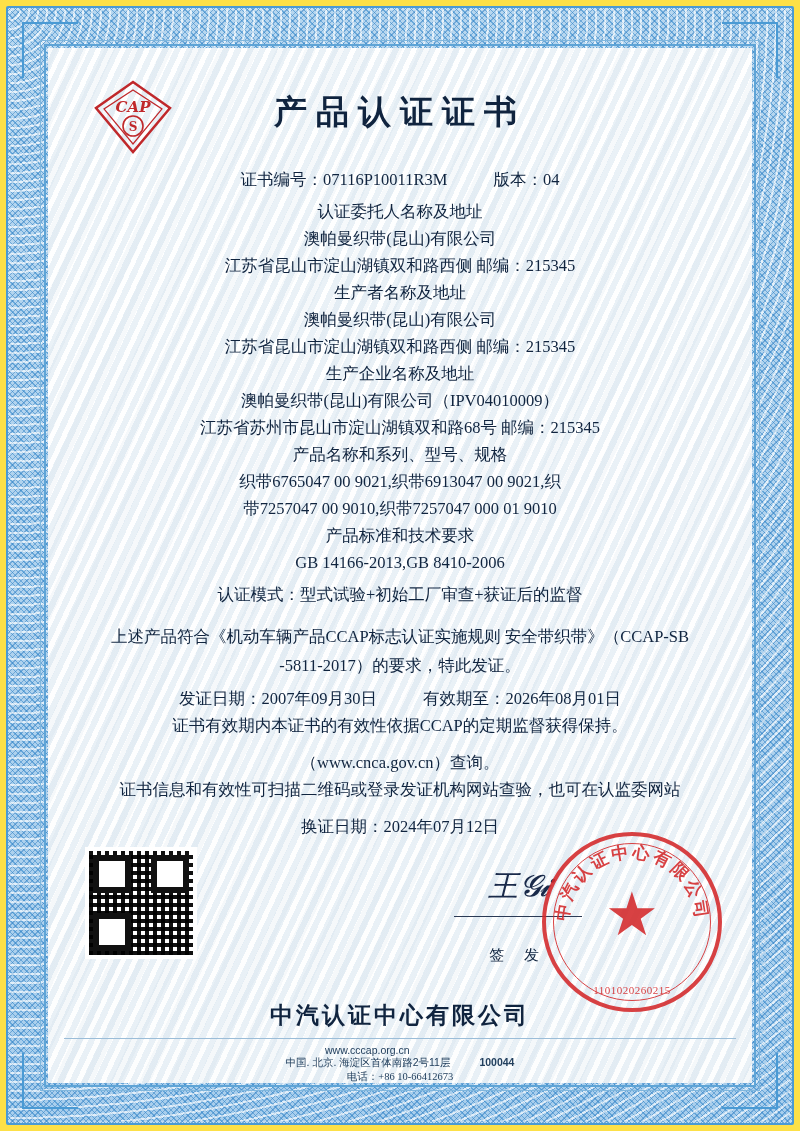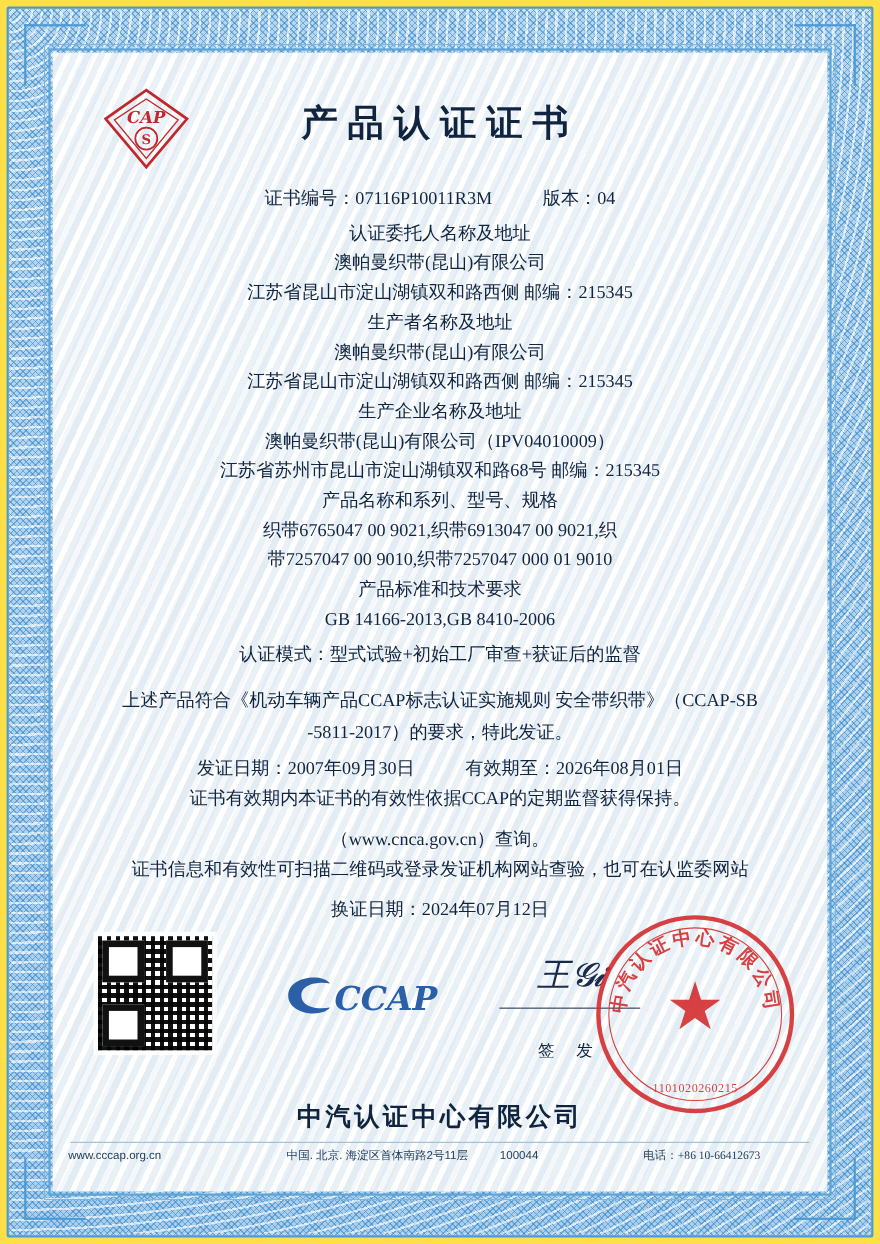--- a/index.html
+++ b/index.html
@@ -274,23 +274,24 @@
   .footer {
     position: absolute;
     left: 14px; right: 14px;
     top: 996px;
     font-size: 10.5px;
     color: #23405e;
     font-family: "Liberation Sans", sans-serif;
     display: flex;
     justify-content: space-between;
     align-items: center;
+    flex-direction: column;
   }
   .footer .mid { text-align: center; flex: 1; }
-  .footer .mid .addr-zip { margin-left: 26px; }
+  .footer .mid .addr-zip { margin-left: 26px; font-weight: bold; }
   .footer .left { width: 150px; }
   .footer .right { width: 200px; text-align: center; font-family: Liberation Serif, serif; }
 </style>
 </head>
 <body>
 
 <div class="certificate">
 
   <div class="border-outer"></div>
   <div class="border-wave"></div>
@@ -373,27 +374,20 @@
       <div class="line">
         <span>换证日期：</span><span>2024年07月12日</span>
       </div>
 
     </div>
 
     <div class="qr">
       <div class="qr-eye3"></div>
     </div>
 
-    <div class="ccap-mark">
-      <svg width="160" height="50" viewBox="0 0 160 50">
-        <path d="M6 25 C6 8, 36 4, 44 14 C34 12, 18 14, 18 25 C18 36, 34 38, 44 36 C36 46, 6 42, 6 25 Z" fill="#2b5fa8"></path>
-        <text x="48" y="38" font-family="DejaVu Serif, serif" font-size="30" font-weight="bold" font-style="italic" fill="#2b5fa8">CCAP</text>
-        <path d="M48 12 L156 12" stroke="#2b5fa8" stroke-width="0"></path>
-      </svg>
-    </div>
 
     <div class="signature">
       <div class="sig-script">王 𝓖𝓲</div>
       <div class="sig-rule"></div>
       <div class="sig-label">签 发</div>
     </div>
 
     <div class="seal">
       <div class="seal-inner"></div>
       <div class="star">★</div>

